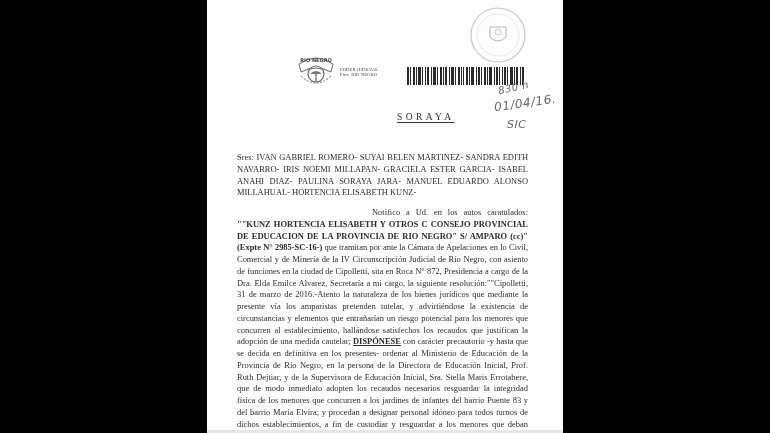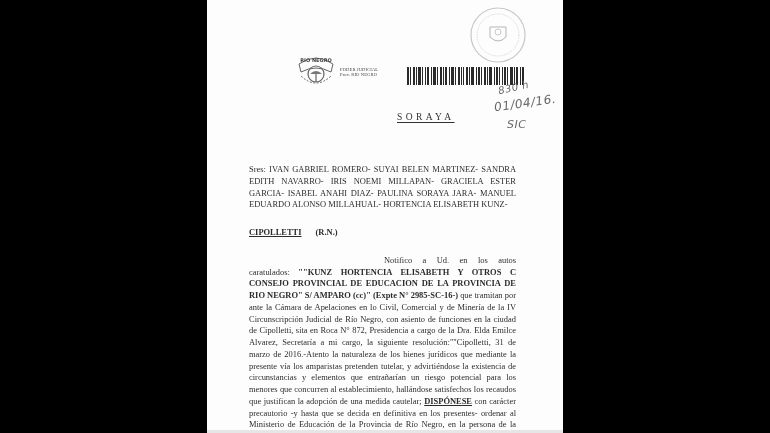--- a/index.html
+++ b/index.html
@@ -39,21 +39,21 @@
   .hw3 { left: 300px; top: 119px; font-size: 11px; }
   .title {
     position: absolute; left: 190px; top: 112px; font-size: 9.5px; letter-spacing: 3.4px;
     color: #333; text-decoration: underline; text-underline-offset: 2px; font-weight: normal;
   }
   
   .body-text {
     position: absolute; left: 26px; top: 148px; width: 299px;
     font-size: 8.45px; line-height: 11.75px; color: #2c2c2c; text-align: justify;
   }
-  .body-text p { margin: 16px; }
+  .body-text p { margin: 4px; }
   .addr-line { text-align: left; }
   .city {
     font-weight: bold; text-decoration: underline;
   }
   .city-suffix { font-weight: bold; margin-left: 14px; text-decoration: none; }
   .notice { margin-top: 8px !important; text-indent: 135px; }
   .bold { font-weight: bold; }
   .under { text-decoration: underline; }
 </style>
 </head>
@@ -125,17 +125,16 @@
   </div>
 
   <div class="handwriting hw1">830 h</div>
   <div class="handwriting hw2">01/04/16.</div>
   <div class="handwriting hw3">SIC</div>
 
   <div class="title">SORAYA</div>
 
   <div class="body-text">
     <p>Sres: IVAN GABRIEL ROMERO- SUYAI BELEN MARTINEZ- SANDRA EDITH NAVARRO- IRIS NOEMI MILLAPAN- GRACIELA ESTER GARCIA- ISABEL ANAHI DIAZ- PAULINA SORAYA JARA- MANUEL EDUARDO ALONSO MILLAHUAL- HORTENCIA ELISABETH KUNZ-</p>
-    <p class="addr-line"><span class="city">CIPOLLETTI</span><span class="city-suffix">(R.N.)</span></p>
     <p class="notice"><span>Notifico a Ud. en los autos caratulados: </span><span class="bold">""KUNZ HORTENCIA ELISABETH Y OTROS C CONSEJO PROVINCIAL DE EDUCACION DE LA PROVINCIA DE RIO NEGRO" S/ AMPARO (cc)" (Expte N° 2985-SC-16-)</span><span> que tramitan por ante la Cámara de Apelaciones en lo Civil, Comercial y de Minería de la IV Circunscripción Judicial de Río Negro, con asiento de funciones en la ciudad de Cipolletti, sita en Roca N° 872, Presidencia a cargo de la Dra. Elda Emilce Alvarez, Secretaría a mi cargo,  la siguiente resolución:""Cipolletti, 31 de marzo de 2016.-Atento la naturaleza de los bienes jurídicos que mediante la presente vía los amparistas pretenden tutelar, y advirtiéndose la existencia de circunstancias y elementos que entrañarían un riesgo potencial para los menores que concurren al establecimiento, hallándose satisfechos los recaudos que justifican la adopción de una medida cautelar; </span><span class="bold under">DISPÓNESE</span><span> con carácter precautorio -y hasta que se decida en definitiva en los presentes- ordenar al Ministerio de Educación de la Provincia de Río Negro, en la persona de la Directora de Educación Inicial, Prof. Ruth Dejtiar, y de la Supervisora de Educación Inicial, Sra. Stella Maris Errotabere, que de modo inmediato adopten los recaudos necesarios resguardar la integridad física de los menores que concurren a los jardines de infantes del barrio Puente 83 y del barrio María Elvira; y procedan a designar personal idóneo para todos turnos de dichos establecimientos, a fin de custodiar y resguardar a los menores que deban concurrir hasta los servicios sanitarios ubicados fuera de dichas instalaciones. NOTIFIQUESE CON HABILITACION DE DIA Y HORA y ADELANTESE VIA FAX. Cúmplase por Secretaría.-Fdo.: Dra. E.</span></p>
   </div>
 </div>
 <div class="page-bottom-edge"></div>
 
 </body></html>

